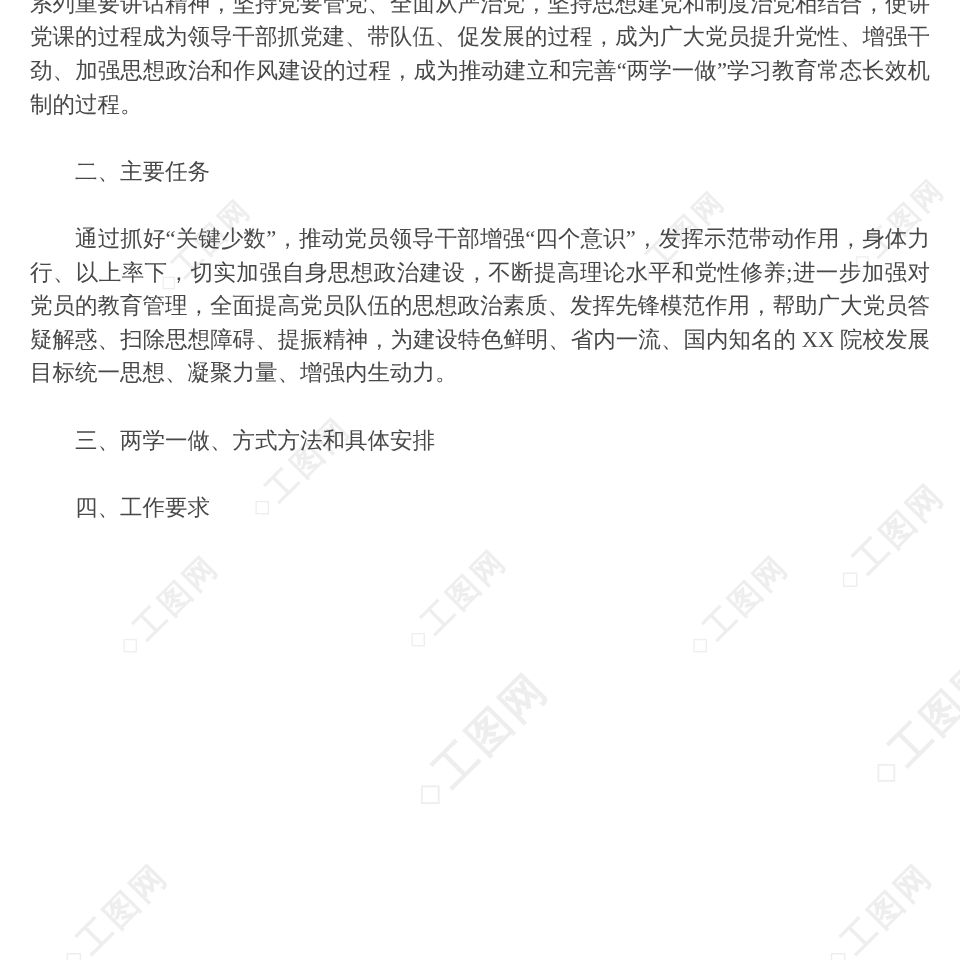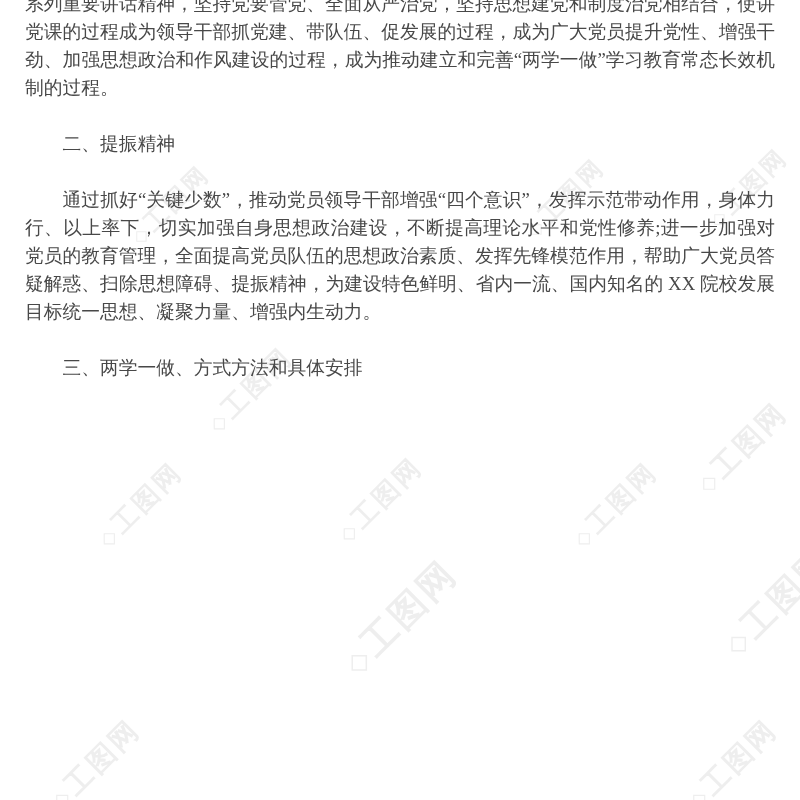--- a/index.html
+++ b/index.html
@@ -116,17 +116,18 @@
         <span class="wm-logo">◇</span>
         <span class="wm-text">工图网</span>
       </div>
       <div class="wm" style="left: 732px; top: 765px; font-size: 28px; color: rgba(90, 90, 90, 0.1);">
         <span class="wm-logo">◇</span>
         <span class="wm-text">工图网</span>
       </div>
     </div>
   <div class="content">
       <p class="block paragraph-continuation">系列重要讲话精神，坚持党要管党、全面从严治党，坚持思想建党和制度治党相结合，使讲党课的过程成为领导干部抓党建、带队伍、促发展的过程，成为广大党员提升党性、增强干劲、加强思想政治和作风建设的过程，成为推动建立和完善“两学一做”学习教育常态长效机制的过程。</p>
-      <p class="block heading">二、提振精神</p>
+      <p class="block heading">二、主要任务</p>
       <p class="block paragraph">通过抓好“关键少数”，推动党员领导干部增强“四个意识”，发挥示范带动作用，身体力行、以上率下，切实加强自身思想政治建设，不断提高理论水平和党性修养;进一步加强对党员的教育管理，全面提高党员队伍的思想政治素质、发挥先锋模范作用，帮助广大党员答疑解惑、扫除思想障碍、提振精神，为建设特色鲜明、省内一流、国内知名的 XX 院校发展目标统一思想、凝聚力量、增强内生动力。</p>
       <p class="block heading">三、两学一做、方式方法和具体安排</p>
+      <p class="block heading">四、工作要求</p>
     </div>
 </div>
 
 </body></html>

